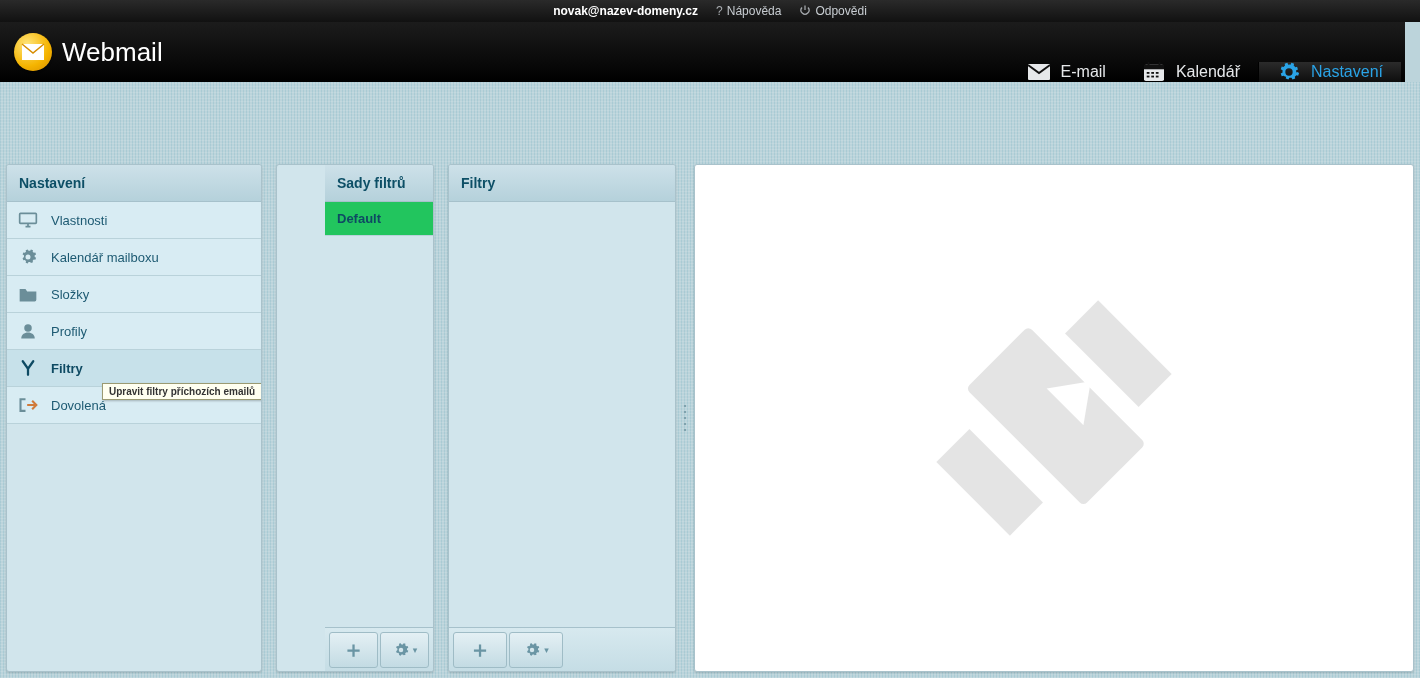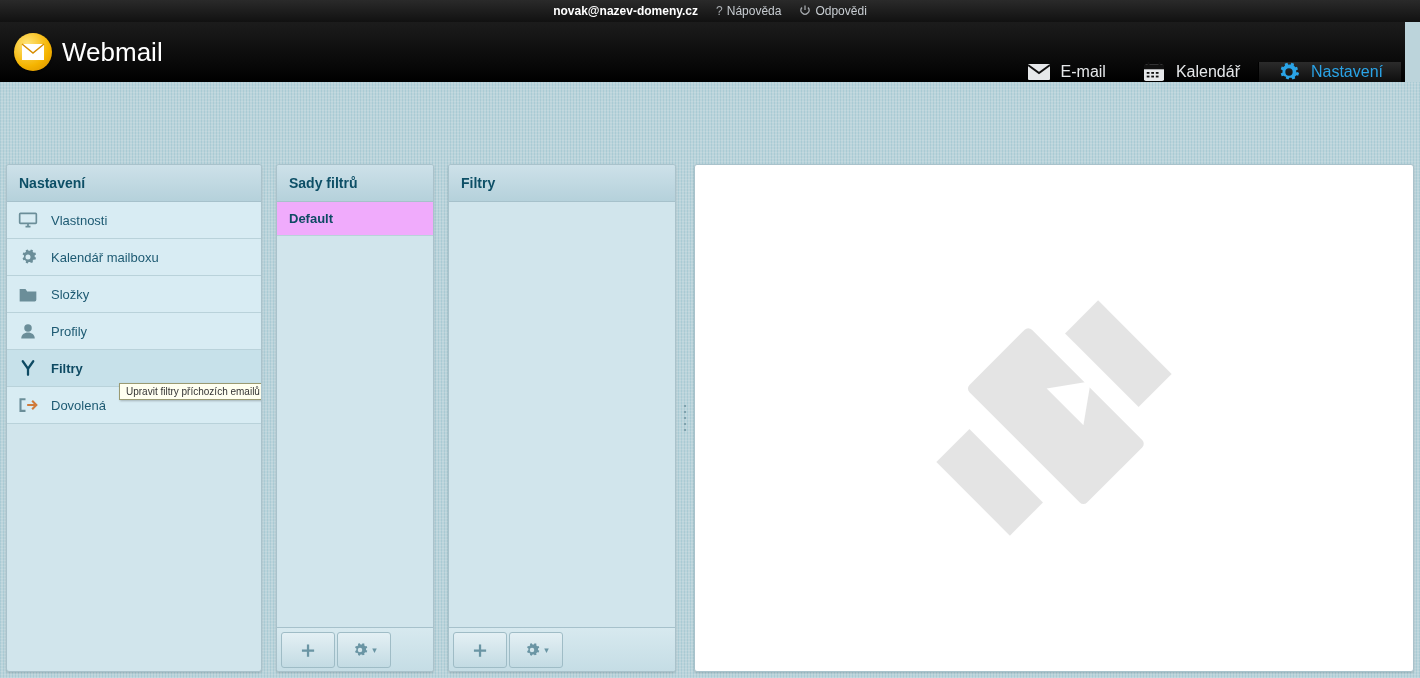--- a/index.html
+++ b/index.html
@@ -85,21 +85,21 @@
   }
   .panel {
     background: #d1e5ec;
     border: 1px solid #a9c2cb;
     border-radius: 3px;
     box-shadow: 0 1px 2px rgba(0,0,0,0.15);
     display: flex; flex-direction: column;
     overflow: hidden;
   }
   .panel-settings { width: 256px; }
-  .panel-filtersets { width: 158px; }
+  .panel-filtersets { width: 158px; padding-left: 48px; }
   .panel-filters { width: 228px; }
   .panel-preview {
     flex: 1;
     background: #fff;
     border: 1px solid #a9c2cb;
     position: relative;
   }
   .panel-header {
     background: linear-gradient(#cde1e9, #b5d1db);
     color: #0d4f66;
@@ -151,21 +151,21 @@
 
   
   .set-row {
     padding: 9px 12px;
     border-bottom: 1px solid #b9d2da;
     color: #0e4a63;
     font-weight: bold;
     background: #d1e7ef;
     cursor: pointer;
   }
-  .set-row.selected { background: #f0abfc; }
+  .set-row.selected { background: #22c55e; }
 
   
   .tooltip {
     position: absolute;
     background: #fffff0;
     border: 1px solid #9a9a72;
     padding: 2px 6px;
     font-size: 10px;
     color: #333;
     white-space: nowrap;
@@ -319,21 +319,21 @@
       </div>
 
       <div class="list-row" style="position:relative;">
         <span class="row-icon">
           <svg width="20" height="18" viewBox="0 0 24 20" fill="none" stroke="#6b8e99" stroke-width="2.5">
               <path d="M9 3H3v14h6"></path>
               <path d="M11 10h10M17 5l5 5-5 5" stroke="#d07a3a"></path>
             </svg>
         </span>
         <span>Dovolená</span>
-        <div class="tooltip" style="left:112px; top:-4px;">Upravit filtry příchozích emailů</div>
+        <div class="tooltip" style="left:95px; top:-4px;font-weight:bold;">Upravit filtry příchozích emailů</div>
       </div>
 
     </div>
   </div>
 
   <div class="panel panel-filtersets">
     <div class="panel-header">Sady filtrů</div>
     <div class="panel-body">
       <div class="set-row selected">
         <span>Default</span>

